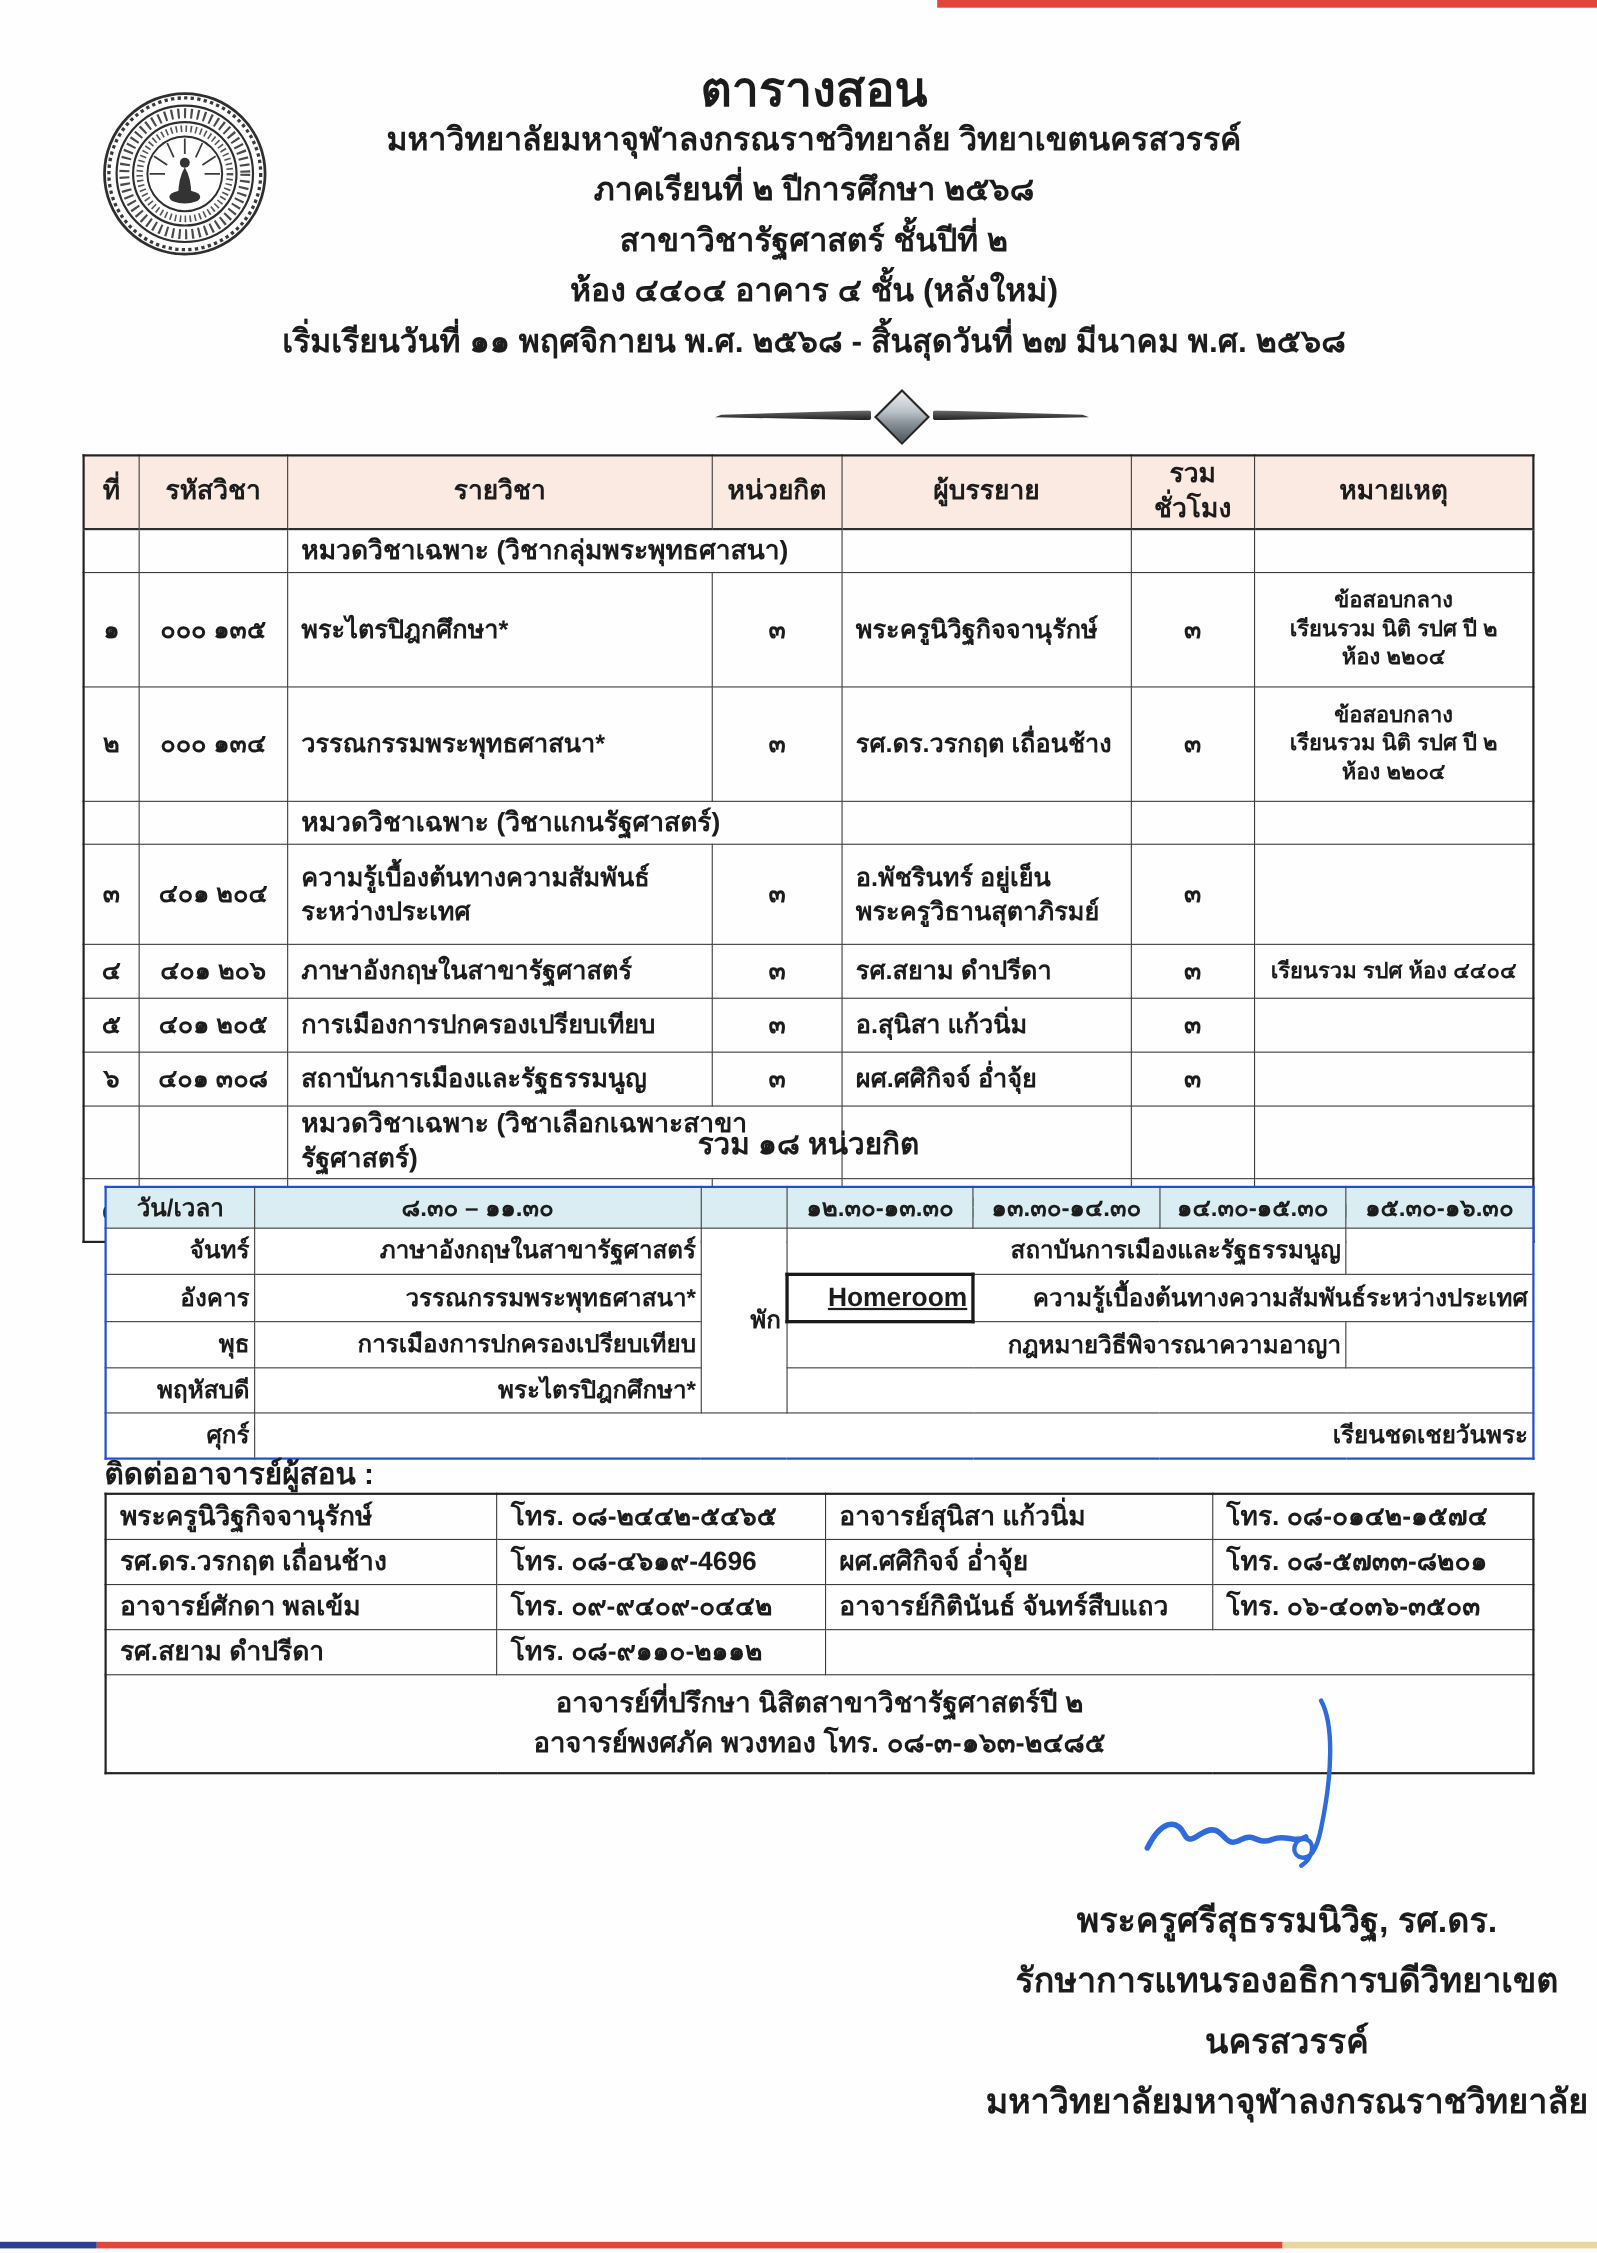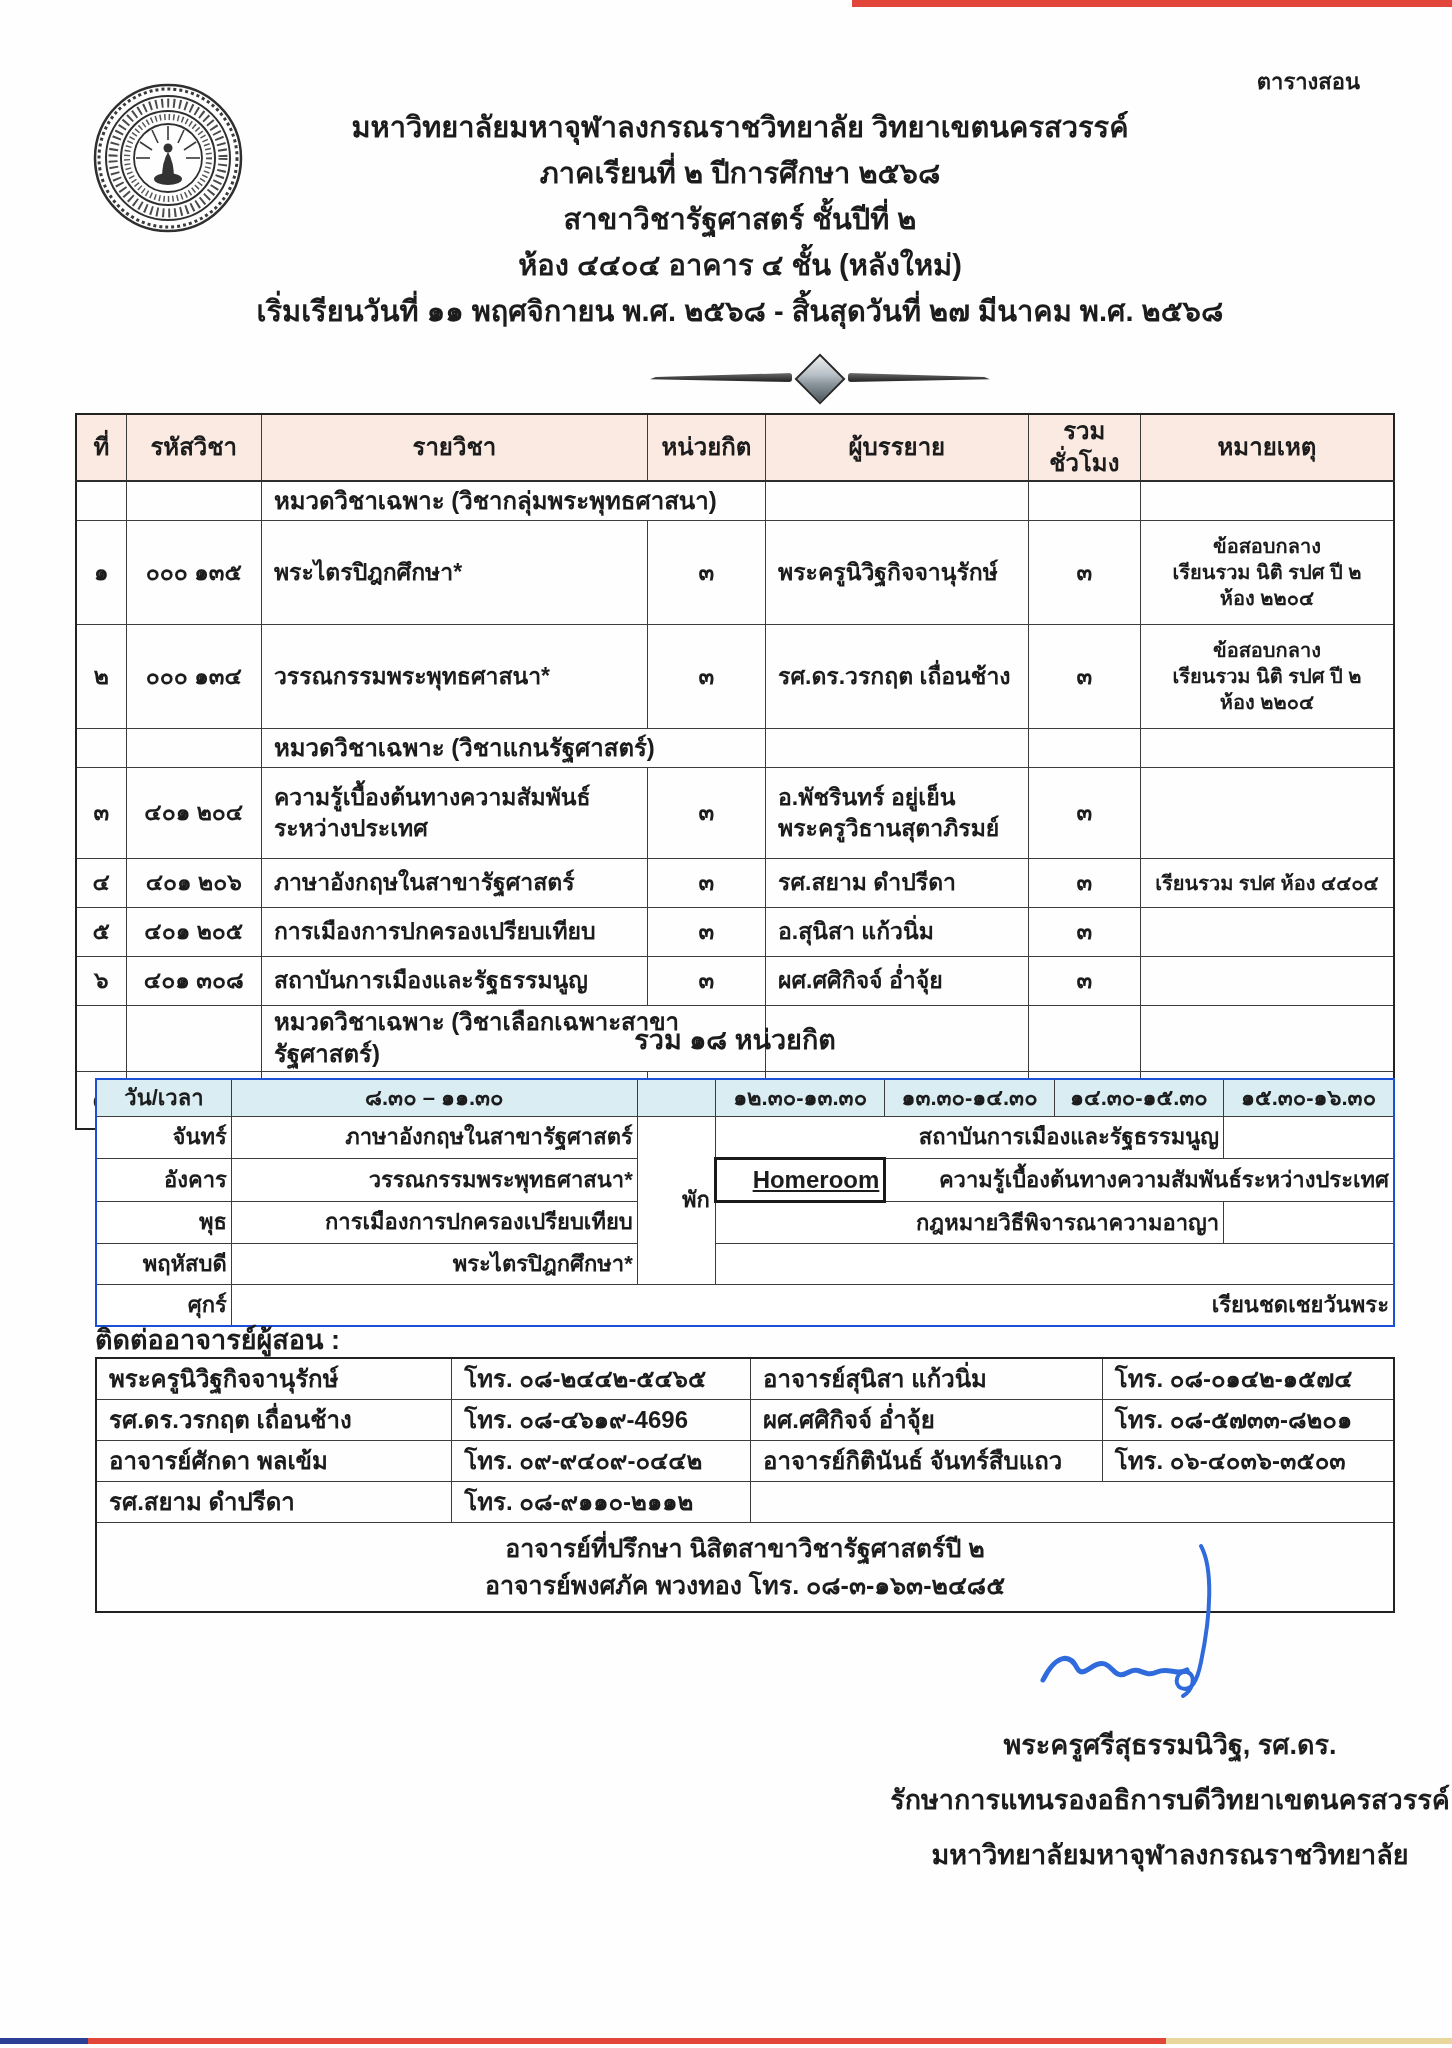--- a/index.html
+++ b/index.html
@@ -10,21 +10,21 @@
   .strip-top{position:absolute;top:0;right:0;width:600px;height:7px;background:#e2453a;}
   .strip-bottom-blue{position:absolute;bottom:4px;left:0;width:88px;height:6px;background:#2c3f95;}
   .strip-bottom-red{position:absolute;bottom:4px;left:88px;width:1078px;height:6px;background:#e2453a;}
   .strip-bottom-sand{position:absolute;bottom:4px;left:1166px;width:286px;height:6px;background:#e9d69d;}
 
   
   .emblem{position:absolute;left:92px;top:82px;width:152px;height:152px;}
 
   
   .header{position:absolute;left:120px;top:60px;width:1240px;text-align:center;font-weight:bold;}
-  .h-title{font-size:22px;line-height:44px;text-align:right;}
+  .h-title{font-size:44px;line-height:44px;}
   .h-line{font-size:29px;line-height:46px;}
 
   
   .divider{position:absolute;left:650px;top:360px;width:340px;height:36px;}
   .divider .bar{position:absolute;top:13px;height:9px;background:linear-gradient(#6c6c6c,#1f1f1f);border-radius:3px;}
   .divider .bar.left{left:0;width:142px;clip-path:polygon(4% 45%,100% 0,100% 100%,0 70%);}
   .divider .bar.right{right:0;width:142px;clip-path:polygon(0 0,96% 45%,100% 70%,0 100%);}
   .divider .diamond{position:absolute;left:152px;top:1px;width:32px;height:32px;transform:rotate(45deg);
     background:linear-gradient(135deg,#ececec 0%,#b9c2c8 40%,#8d979e 60%,#4e575e 100%);border:2px solid #262626;}
 
@@ -59,21 +59,21 @@
   
   .contact-heading{position:absolute;left:95px;top:1318px;font-size:27px;font-weight:bold;}
   .contact-table{position:absolute;left:95px;top:1357px;width:1300px;border:2px solid #222;}
   .contact-table td{border:1.6px solid #3c3c3c;font-size:24px;font-weight:bold;text-align:left;vertical-align:middle;padding:0 12px;height:40px;line-height:1.3;}
   .contact-table td.advisor{height:80px;text-align:center;padding:4px 0;}
   .contact-table td.advisor div{line-height:37px;font-size:25px;}
 
   
   .signature{position:absolute;left:985px;top:1540px;}
   .signoff{position:absolute;left:890px;top:1718px;width:560px;text-align:center;font-weight:bold;}
-  .signoff div{font-size:27px;line-height:55px;}
+  .signoff div{font-size:31px;line-height:55px;}
 </style>
 </head>
 <body>
 
 <div class="page">
 
   <div class="strip-top"></div>
 
   <div class="emblem">
     <svg width="152" height="152" viewBox="0 0 152 152">

